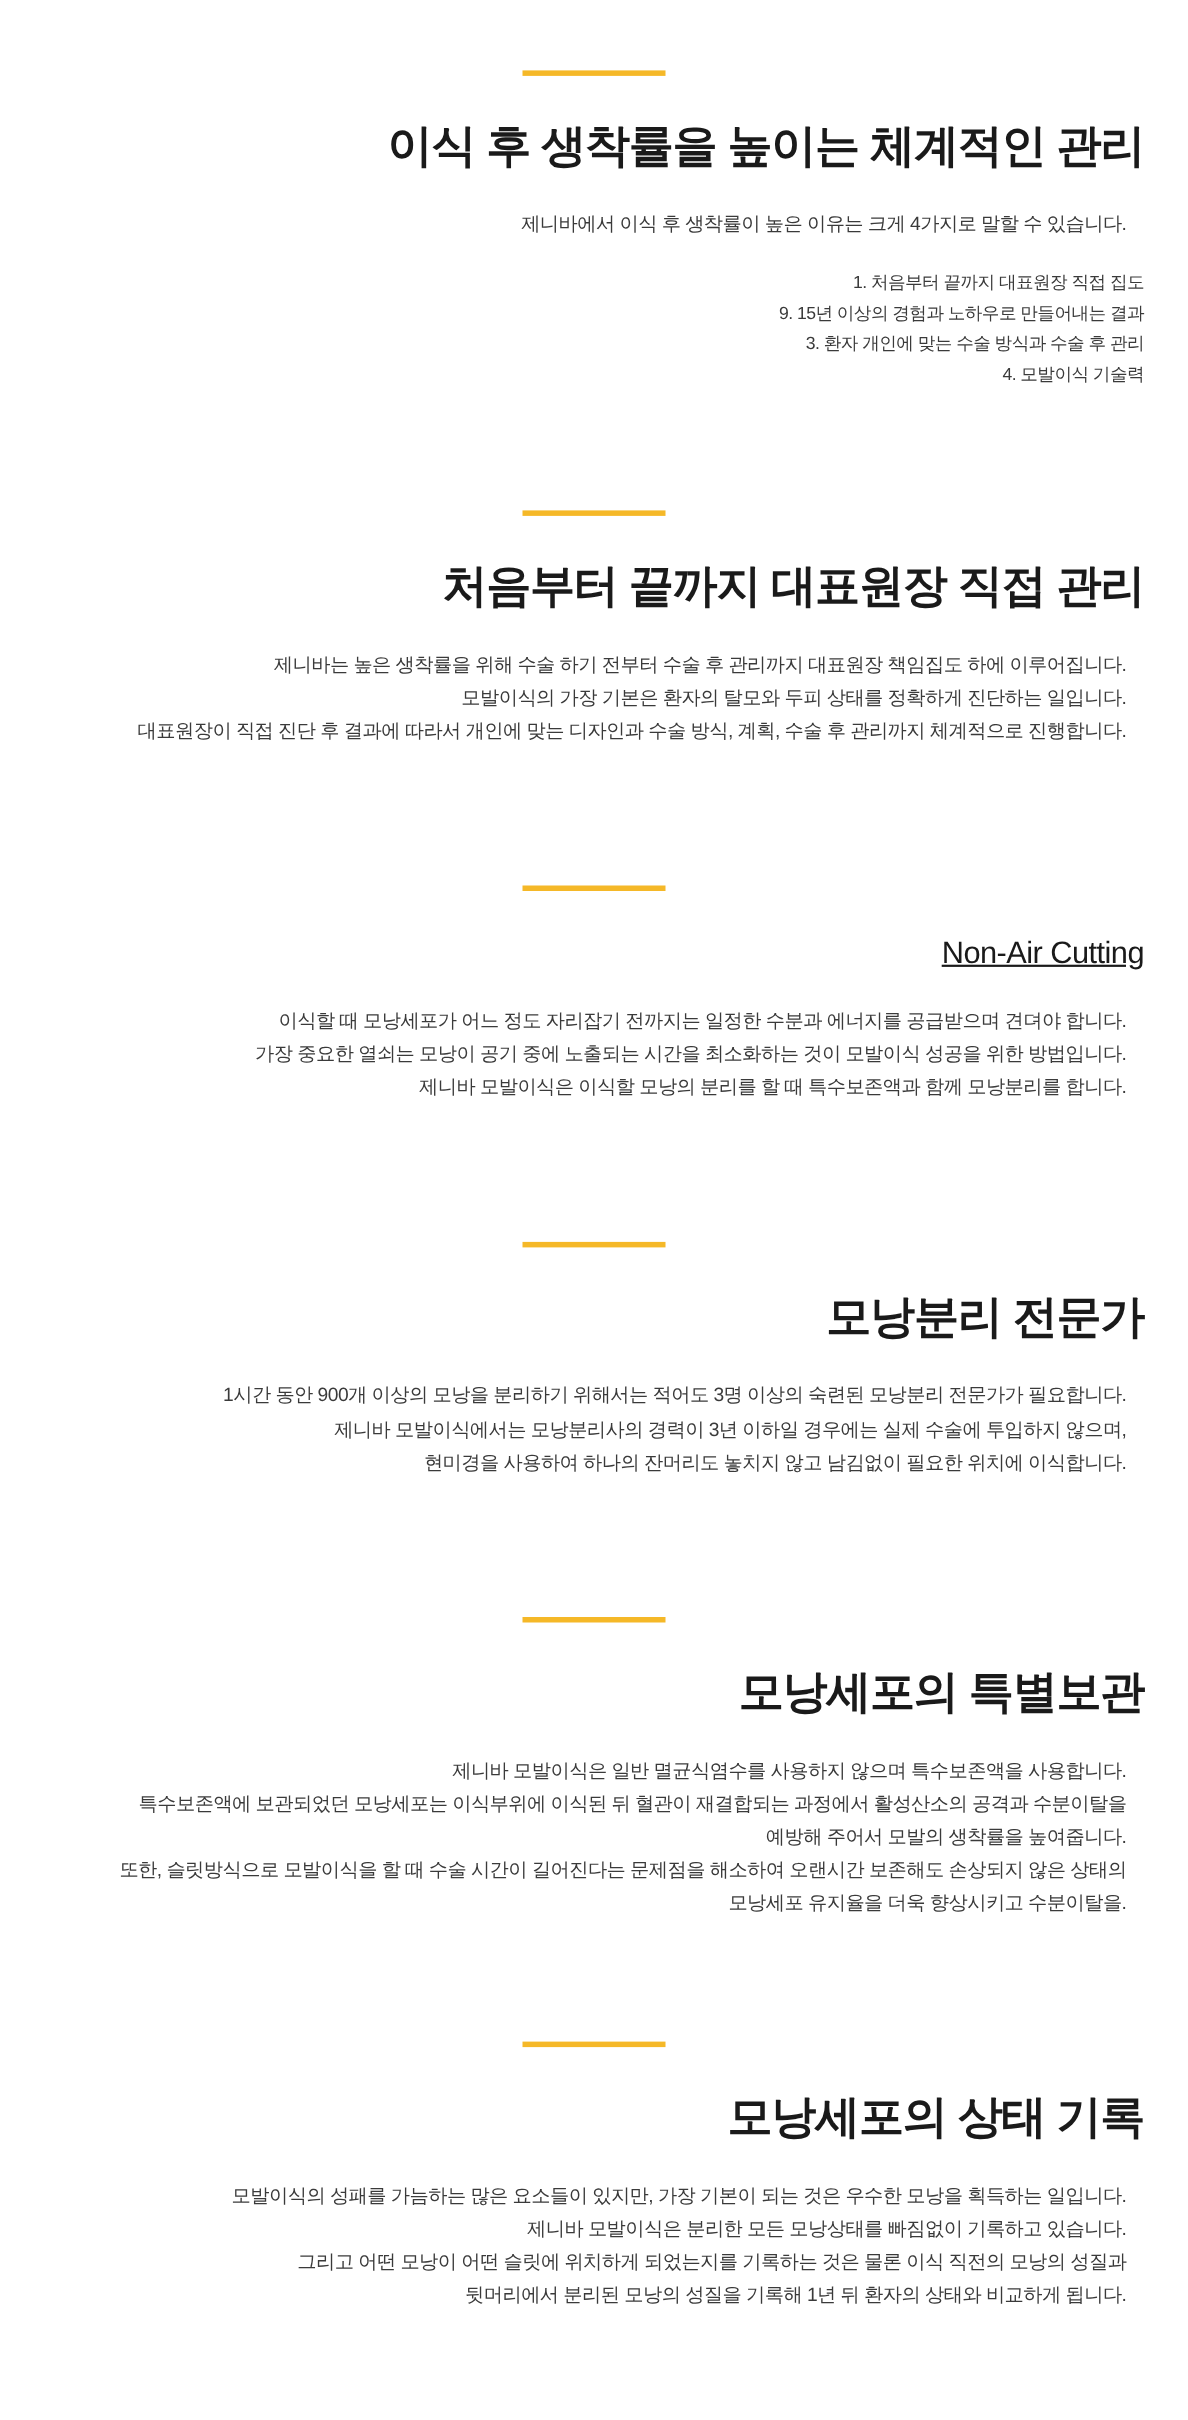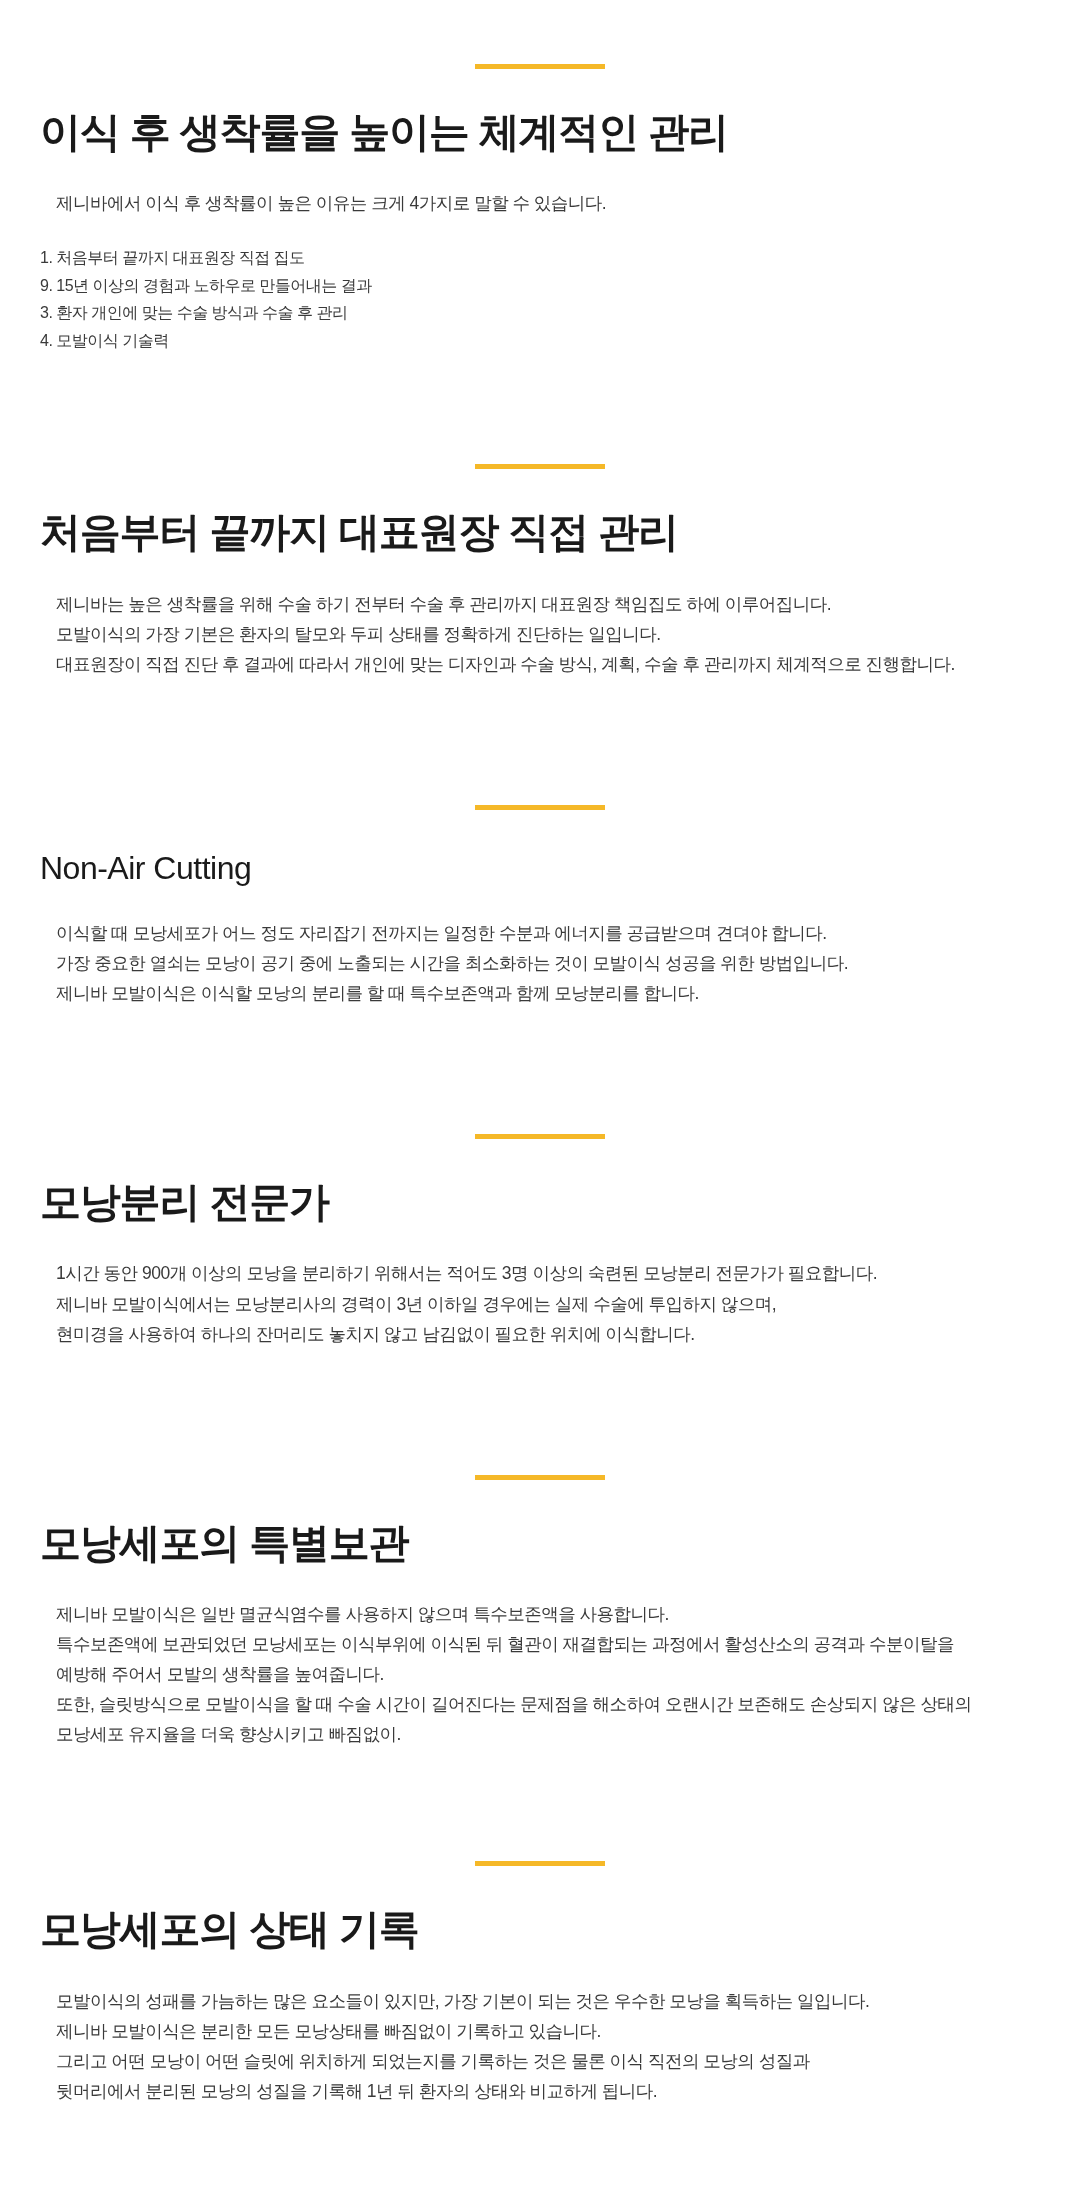--- a/index.html
+++ b/index.html
@@ -15,42 +15,43 @@
     color: #222222;
     -webkit-font-smoothing: antialiased;
   }
   .page {
     width: 1080px;
     margin: 0 auto;
     padding-top: 64px;
   }
   .section {
     width: 100%;
-    text-align: left;
+    text-align: right;
     padding: 0 40px;
   }
   .divider {
     width: 130px;
     height: 5px;
     background: #f5b828;
     margin: 0 auto 38px auto;
     border: none;
   }
   .section-title {
     font-size: 41px;
     font-weight: bold;
     letter-spacing: -1.2px;
     color: #1a1a1a;
     margin: 0 0 30px 0;
     line-height: 1.25;
   }
   .section-title.latin {
     font-weight: normal;
-    font-size: 32px;
+    font-size: 28px;
     letter-spacing: -0.5px;
+    text-decoration: underline;
   }
   .body-text {
     font-size: 17.5px;
     line-height: 1.72;
     color: #3a3a3a;
     letter-spacing: -0.5px;
     margin: 16px;
   }
   .body-text p {
     margin: 0;
@@ -125,21 +126,21 @@
   <div class="gap-lg"></div>
 
   <div class="section">
     <div class="divider"></div>
     <h2 class="section-title">모낭세포의 특별보관</h2>
     <div class="body-text">
       <p>제니바 모발이식은 일반 멸균식염수를 사용하지 않으며 특수보존액을 사용합니다.</p>
       <p>특수보존액에 보관되었던 모낭세포는 이식부위에 이식된 뒤 혈관이 재결합되는 과정에서 활성산소의 공격과 수분이탈을</p>
       <p>예방해 주어서 모발의 생착률을 높여줍니다.</p>
       <p>또한, 슬릿방식으로 모발이식을 할 때 수술 시간이 길어진다는 문제점을 해소하여 오랜시간 보존해도 손상되지 않은 상태의</p>
-      <p>모낭세포 유지율을 더욱 향상시키고 빠짐없이.</p>
+      <p>모낭세포 유지율을 더욱 향상시키고 수분이탈을.</p>
     </div>
   </div>
 
   <div class="gap-md"></div>
 
   <div class="section">
     <div class="divider"></div>
     <h2 class="section-title">모낭세포의 상태 기록</h2>
     <div class="body-text">
       <p>모발이식의 성패를 가늠하는 많은 요소들이 있지만, 가장 기본이 되는 것은 우수한 모낭을 획득하는 일입니다.</p>

